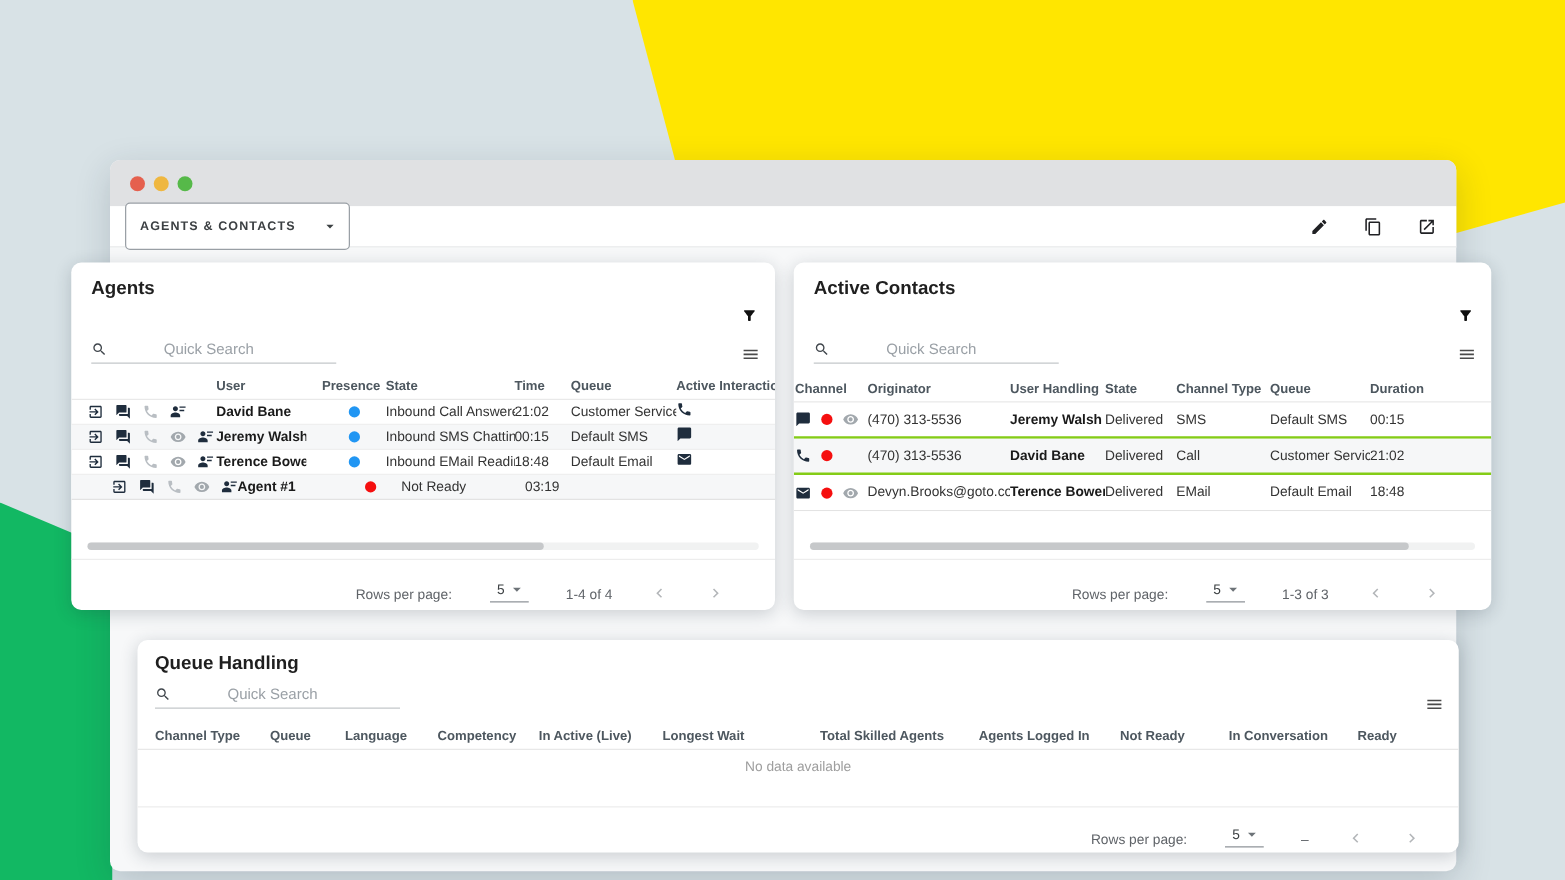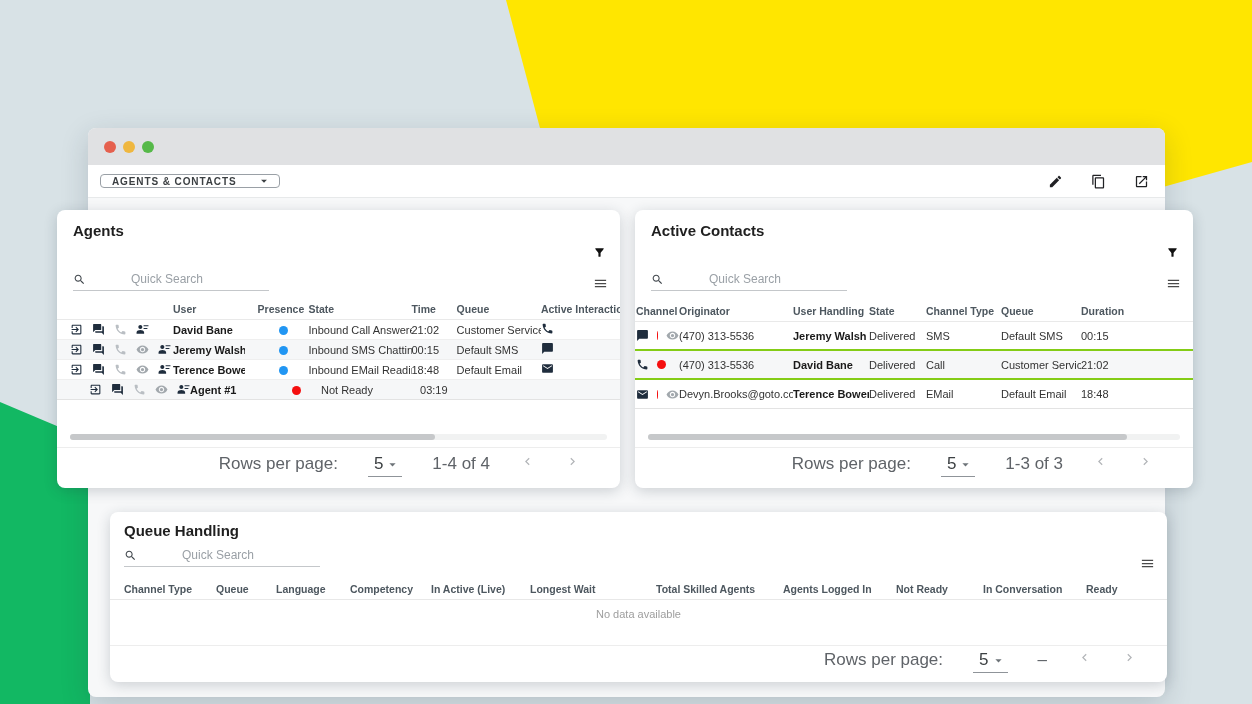--- a/index.html
+++ b/index.html
@@ -13,21 +13,21 @@
   .shape-green { position:absolute; inset:0; background:#12b863; z-index:0;
     clip-path:polygon(0 402px, 90px 440px, 90px 704px, 0 704px); }
 
   
   .window { position:absolute; left:88px; top:128px; width:1077px; height:569px;
     background:#f7f8f9; border-radius:8px; box-shadow:0 8px 28px rgba(30,45,60,.18); z-index:1; }
   .titlebar { height:37px; background:#e0e1e3; border-radius:8px 8px 0 0; display:flex; align-items:center; padding-left:16px; }
   .tl { width:12px; height:12px; border-radius:50%; margin-right:7px; display:inline-block; cursor:default; }
   .tl.red { background:#e5604e; } .tl.yellow { background:#efb740; } .tl.green { background:#56b949; }
   .toolbar { height:33px; background:#fff; border-bottom:1px solid #e7e9ea; display:flex; align-items:center; padding:0 16px 0 12px; }
-  .view-btn { display:flex; align-items:center; gap:20px; height:14px; padding:0 8px 0 11px; background:#fff;
+  .view-btn { display:flex; align-items:center; gap:20px; height:38px; padding:0 8px 0 11px; background:#fff;
     border:1px solid #9aa0a6; border-radius:4px; font-family:inherit; font-size:10px; font-weight:700;
     letter-spacing:.9px; color:#3c4043; cursor:pointer; }
   .tb-icons { margin-left:auto; display:flex; align-items:center; gap:28px; }
   .tb-icons .ic { color:#202124; cursor:pointer; }
 
   
   .ic { width:13px; height:13px; flex:none; }
   .ic16 { width:15px; height:15px; }
   .dark { color:#1f2d3d; }
   .graydis { color:#b9bec3; }
@@ -67,38 +67,38 @@
   .ag-actions { width:118px; padding-left:13px; display:flex; align-items:center; gap:9px; }
   .ag-user { width:73px; } .ag-pres { width:52px;margin-left:13px; } .ag-state { width:105px; }
   .ag-time { width:46px; } .ag-queue { width:86px; } .ag-active { width:100px; }
   .ag-actions .ic { cursor:pointer; }
 
   
   #card-contacts .tbl { top:90px; }
   #card-contacts .trow { width:575px; }
   #card-contacts .row { height:29px; border-bottom:2px solid #84cc16; }
   #card-contacts .row:last-child { border-bottom:1px solid #e3e3e3; }
-  .ac-ch { width:44px; padding-left:1px; display:flex; align-items:center; gap:8px; }
+  .ac-ch { width:59px; padding-left:1px; display:flex; align-items:center; gap:8px; }
   .ac-orig { width:114px; } .ac-user { width:76px; } .ac-state { width:57px; }
   .ac-ctype { width:75px; } .ac-queue { width:80px; } .ac-dur { width:85px; }
 
   
   #card-queue .tbl { top:66px; }
   #card-queue .hdr { border-bottom:1px solid #e8e8e8; }
   .qh-1{width:106px;padding-left:14px;} .qh-2{width:60px;} .qh-3{width:74px;} .qh-4{width:81px;}
   .qh-5{width:99px;} .qh-6{width:126px;} .qh-7{width:127px;} .qh-8{width:113px;} .qh-9{width:87px;}
   .qh-10{width:103px;} .qh-11{flex:1;}
   .empty-msg { position:absolute; top:96px; left:0; right:0; text-align:center; font-size:11px; color:#9e9e9e; }
 
   
   .hscroll { position:absolute; left:13px; right:13px; top:224px; height:6px; background:#f1f2f2; border-radius:3px; }
   .hthumb { height:6px; background:#c6c8ca; border-radius:3px; }
   .pag-divider { position:absolute; left:0; right:0; top:237px; border-top:1px solid #ededed; }
-  .pager { position:absolute; top:244px; right:40px; height:28px; display:flex; align-items:flex-start; gap:30px;
-    font-size:17px; color:#5f6368; }
+  .pager { position:absolute; top:244px; right:40px; height:28px; display:flex; align-items:flex-end; gap:30px;
+    font-size:11px; color:#5f6368; }
   .rpp-select { display:flex; align-items:center; gap:2px; border-bottom:1px solid #8f9499; padding:0 2px 2px 6px; cursor:pointer; color:#3c4043; }
   .rpp-select .ic { color:#6d7378; }
   .chev { color:#b3b6b9; cursor:pointer; }
   #card-queue .pag-divider { top:133px; }
   #card-queue .pager { top:138px; right:30px; }
 </style>
 </head>
 <body>
 
 <svg width="0" height="0" style="position:absolute">

